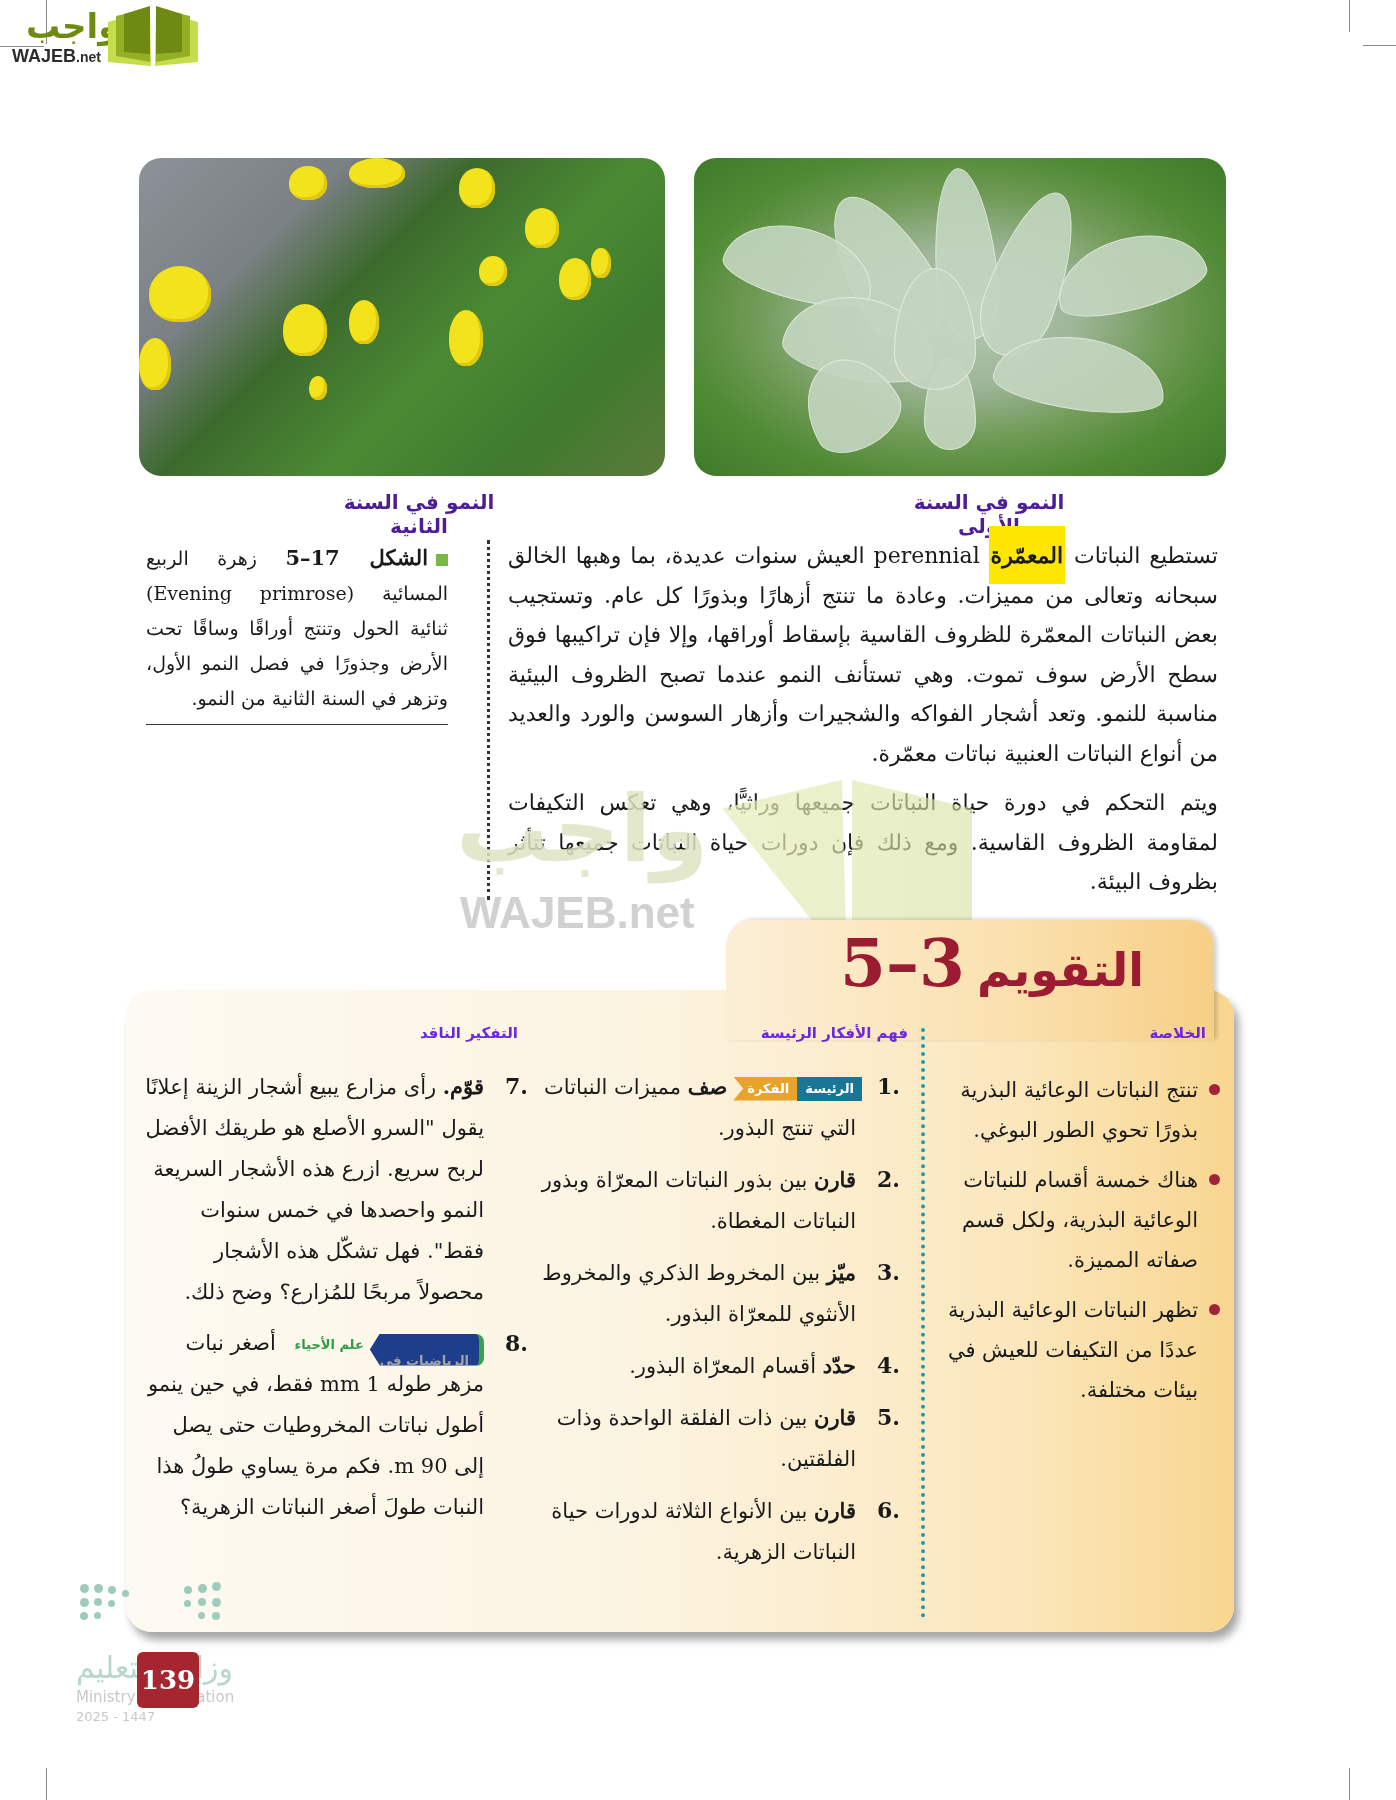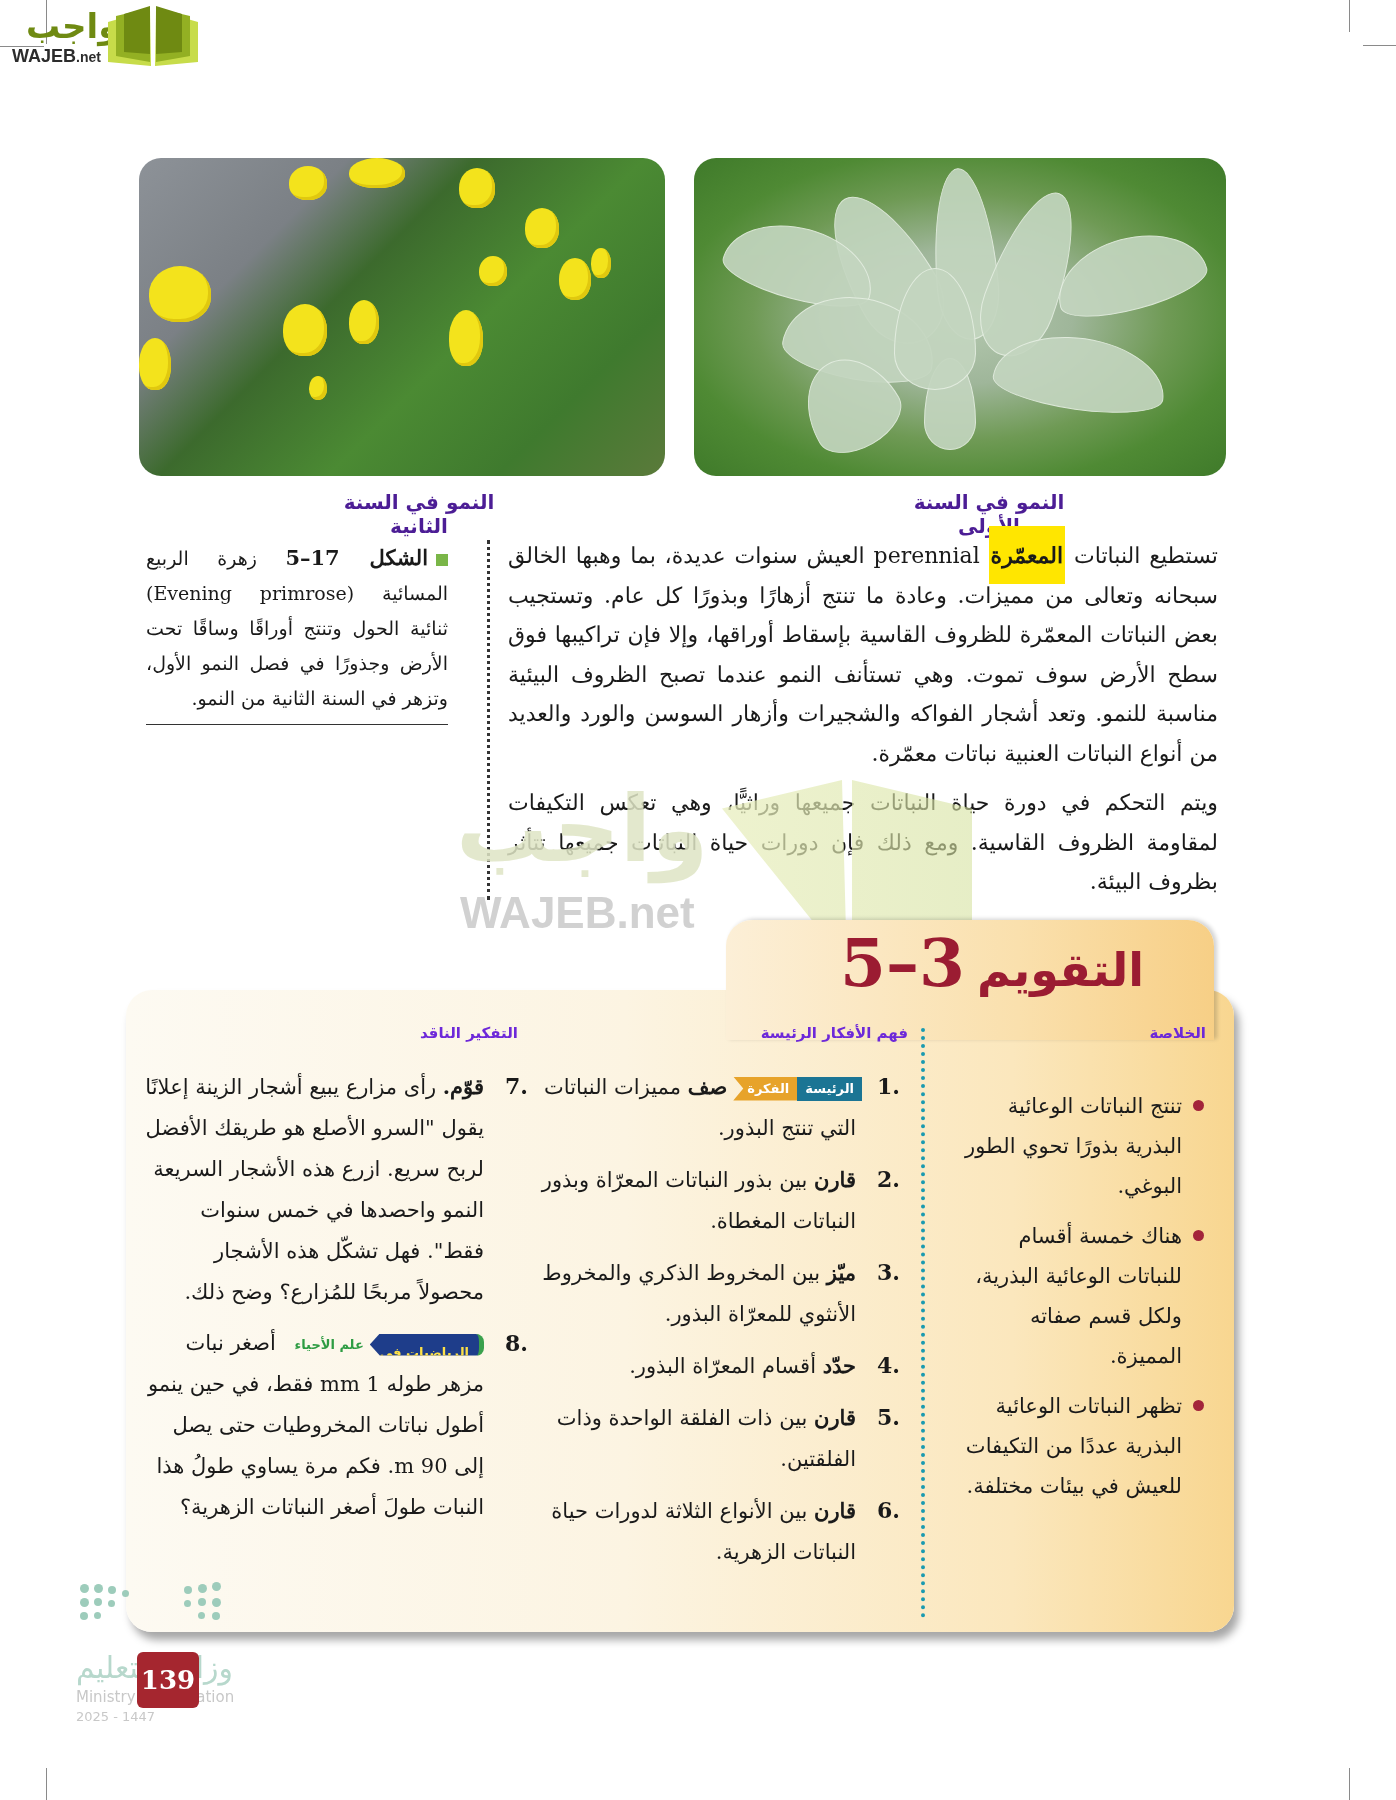--- a/index.html
+++ b/index.html
@@ -53,36 +53,36 @@
     background:linear-gradient(90deg,#fcefd7 0%,#fae0ad 60%,#f7cf86 100%);
     box-shadow:3px -1px 4px rgba(0,0,0,0.18); }
   .review-title { position:absolute; right:70px; top:4px; direction:rtl; font-family:"DejaVu Sans", sans-serif; font-weight:bold; color:#9b1c32; white-space:nowrap; }
   .review-title .t-word { font-size:46px; }
   .review-title .t-num { font-family:"DejaVu Serif", serif; font-size:66px; margin-right:12px; }
 
   .col-head { position:absolute; top:104px; direction:rtl; font-family:"DejaVu Sans", sans-serif; font-weight:bold; font-size:15px; color:#6d28d9; }
   .col-divider { position:absolute; left:795px; top:108px; height:590px; width:0; border-left:4px dotted #1a9ab0; }
 
   .summary { position:absolute; left:814px; top:150px; width:280px; direction:rtl; font-size:21px; line-height:40px; }
-  .summary ul { list-style:none; margin:16px; padding:0;text-align:right; }
+  .summary ul { list-style:none; margin:0; padding:0;text-align:right; }
   .summary li { margin-bottom:10px; position:relative; padding-right:22px; }
   .bullet { position:absolute; right:0; top:14px; width:11px; height:11px; border-radius:50%; background:#a3243a; }
 
   .questions { position:absolute; direction:rtl; font-size:21px; line-height:41px; }
   .q { position:relative; padding-right:44px; margin-bottom:10px; }
   .q-num { position:absolute; right:0; top:0; font-weight:bold; font-size:22px; direction:ltr; }
   .verb { font-weight:bold; }
   .q-main { left:400px; top:146px; width:374px; }
   .q-crit { left:18px; top:146px; width:384px; }
 
   .badge-bigidea { display:inline-flex; direction:rtl; vertical-align:middle; margin-left:6px; height:24px; font-family:"DejaVu Sans", sans-serif; font-weight:bold; font-size:13px; color:#fff; }
   .badge-bigidea .b1 { background:#e7a32a; padding:0 8px 0 14px; line-height:24px; clip-path:polygon(0 0,100% 0,100% 100%,0 100%, 10px 50%); }
   .badge-bigidea .b2 { background:#1b7594; padding:0 8px; line-height:24px; margin-right:-6px; }
   .badge-math { display:inline-flex; direction:rtl; vertical-align:middle; margin-left:6px; font-family:"DejaVu Sans", sans-serif; font-weight:bold; font-size:13px; height:22px; }
-  .badge-math .m1 { background:#1e3d8a; color:#fde047; padding:8px 10px; line-height:22px; border-right:5px solid #3aa14d; border-radius:0 8px 8px 0; clip-path:polygon(10px 0,100% 0,100% 100%,10px 100%,0 50%); }
+  .badge-math .m1 { background:#1e3d8a; color:#a3a3a3; padding:16px 10px; line-height:22px; border-right:5px solid #3aa14d; border-radius:0 8px 8px 0; clip-path:polygon(10px 0,100% 0,100% 100%,10px 100%,0 50%); }
   .badge-math .m2 { color:#2e9c43; line-height:22px; padding:0 6px; }
 
   
   .ministry { position:absolute; left:76px; top:1580px; width:180px; height:150px; }
   .dots { position:absolute; left:0; top:0; width:180px; height:50px; }
   .dot { position:absolute; border-radius:50%; background:#9dccbb; }
   .ministry-ar { position:absolute; left:0px; top:70px; font-family:"DejaVu Sans", sans-serif; font-size:30px; color:#b7d8cc; direction:rtl; }
   .ministry-en { position:absolute; left:0px; top:108px; font-family:"DejaVu Sans", sans-serif; font-size:15px; color:#c8c8c8; }
   .ministry-year { position:absolute; left:0px; top:129px; font-family:"DejaVu Sans", sans-serif; font-size:13px; color:#c8c8c8; }
   .page-num { position:absolute; left:137px; top:1652px; width:62px; height:56px; background:#a5262f; border-radius:6px; color:#fff; font-family:"DejaVu Serif", serif; font-weight:bold; font-size:26px; text-align:center; line-height:56px; }

